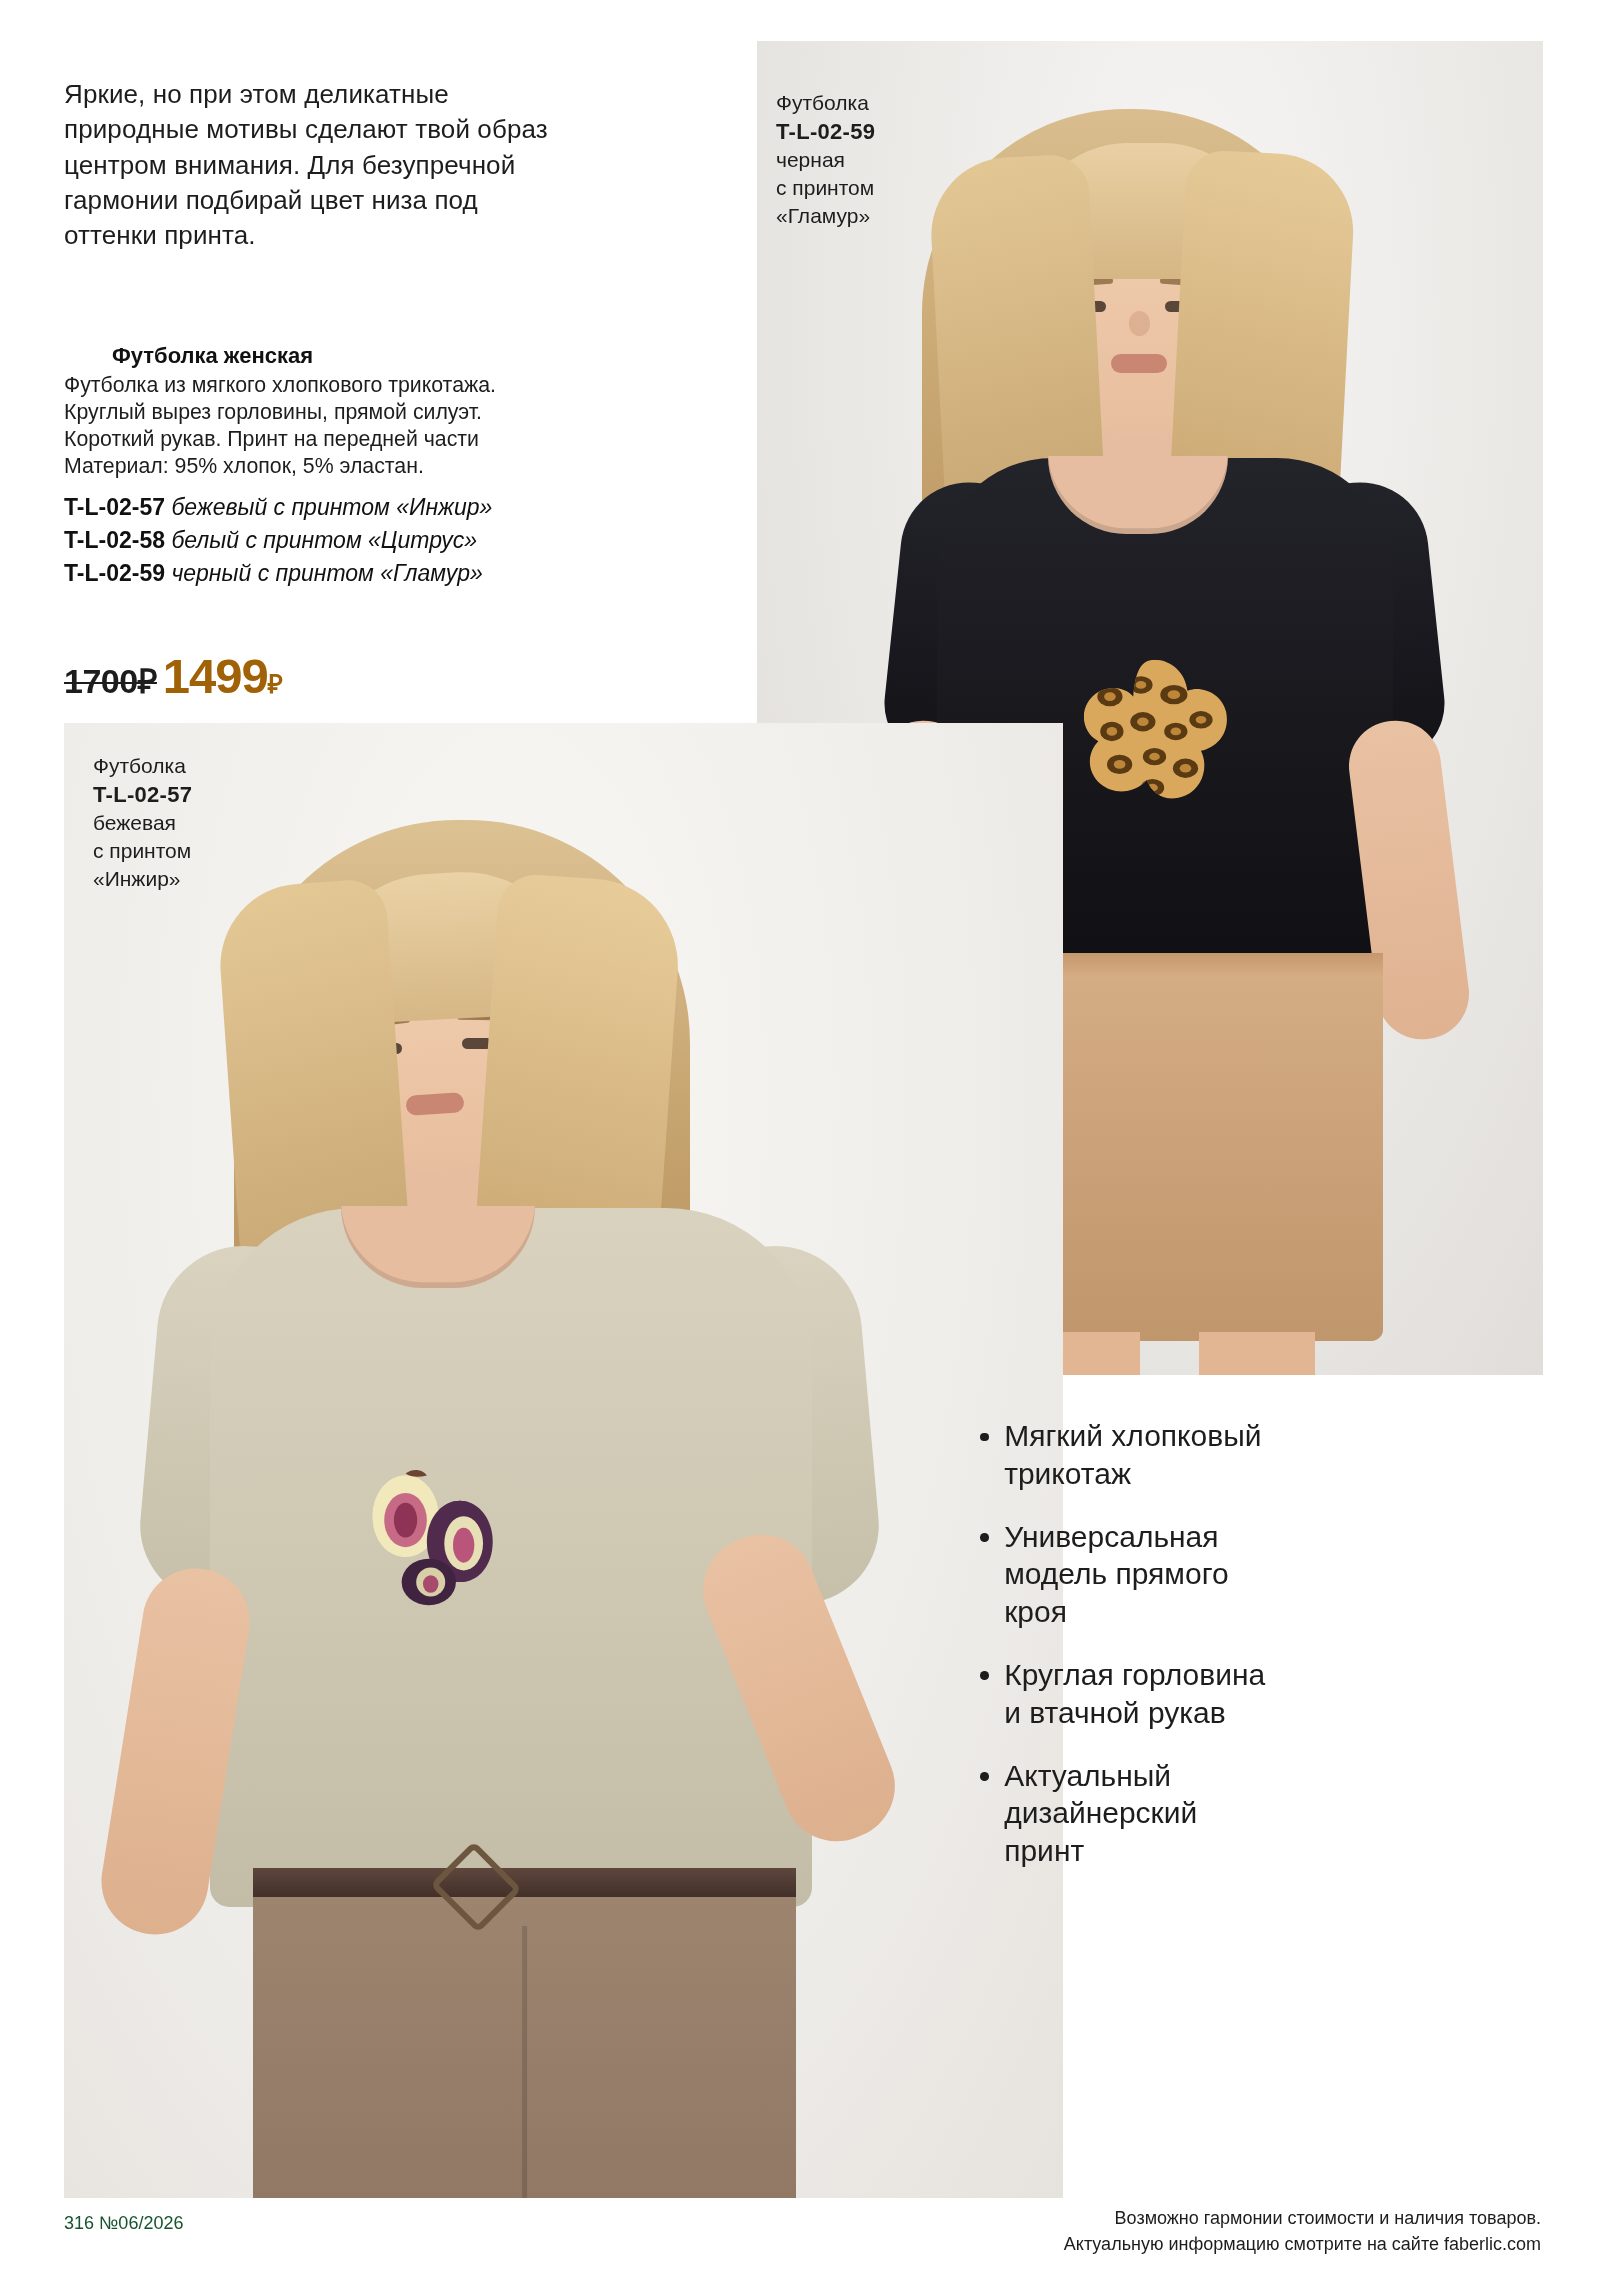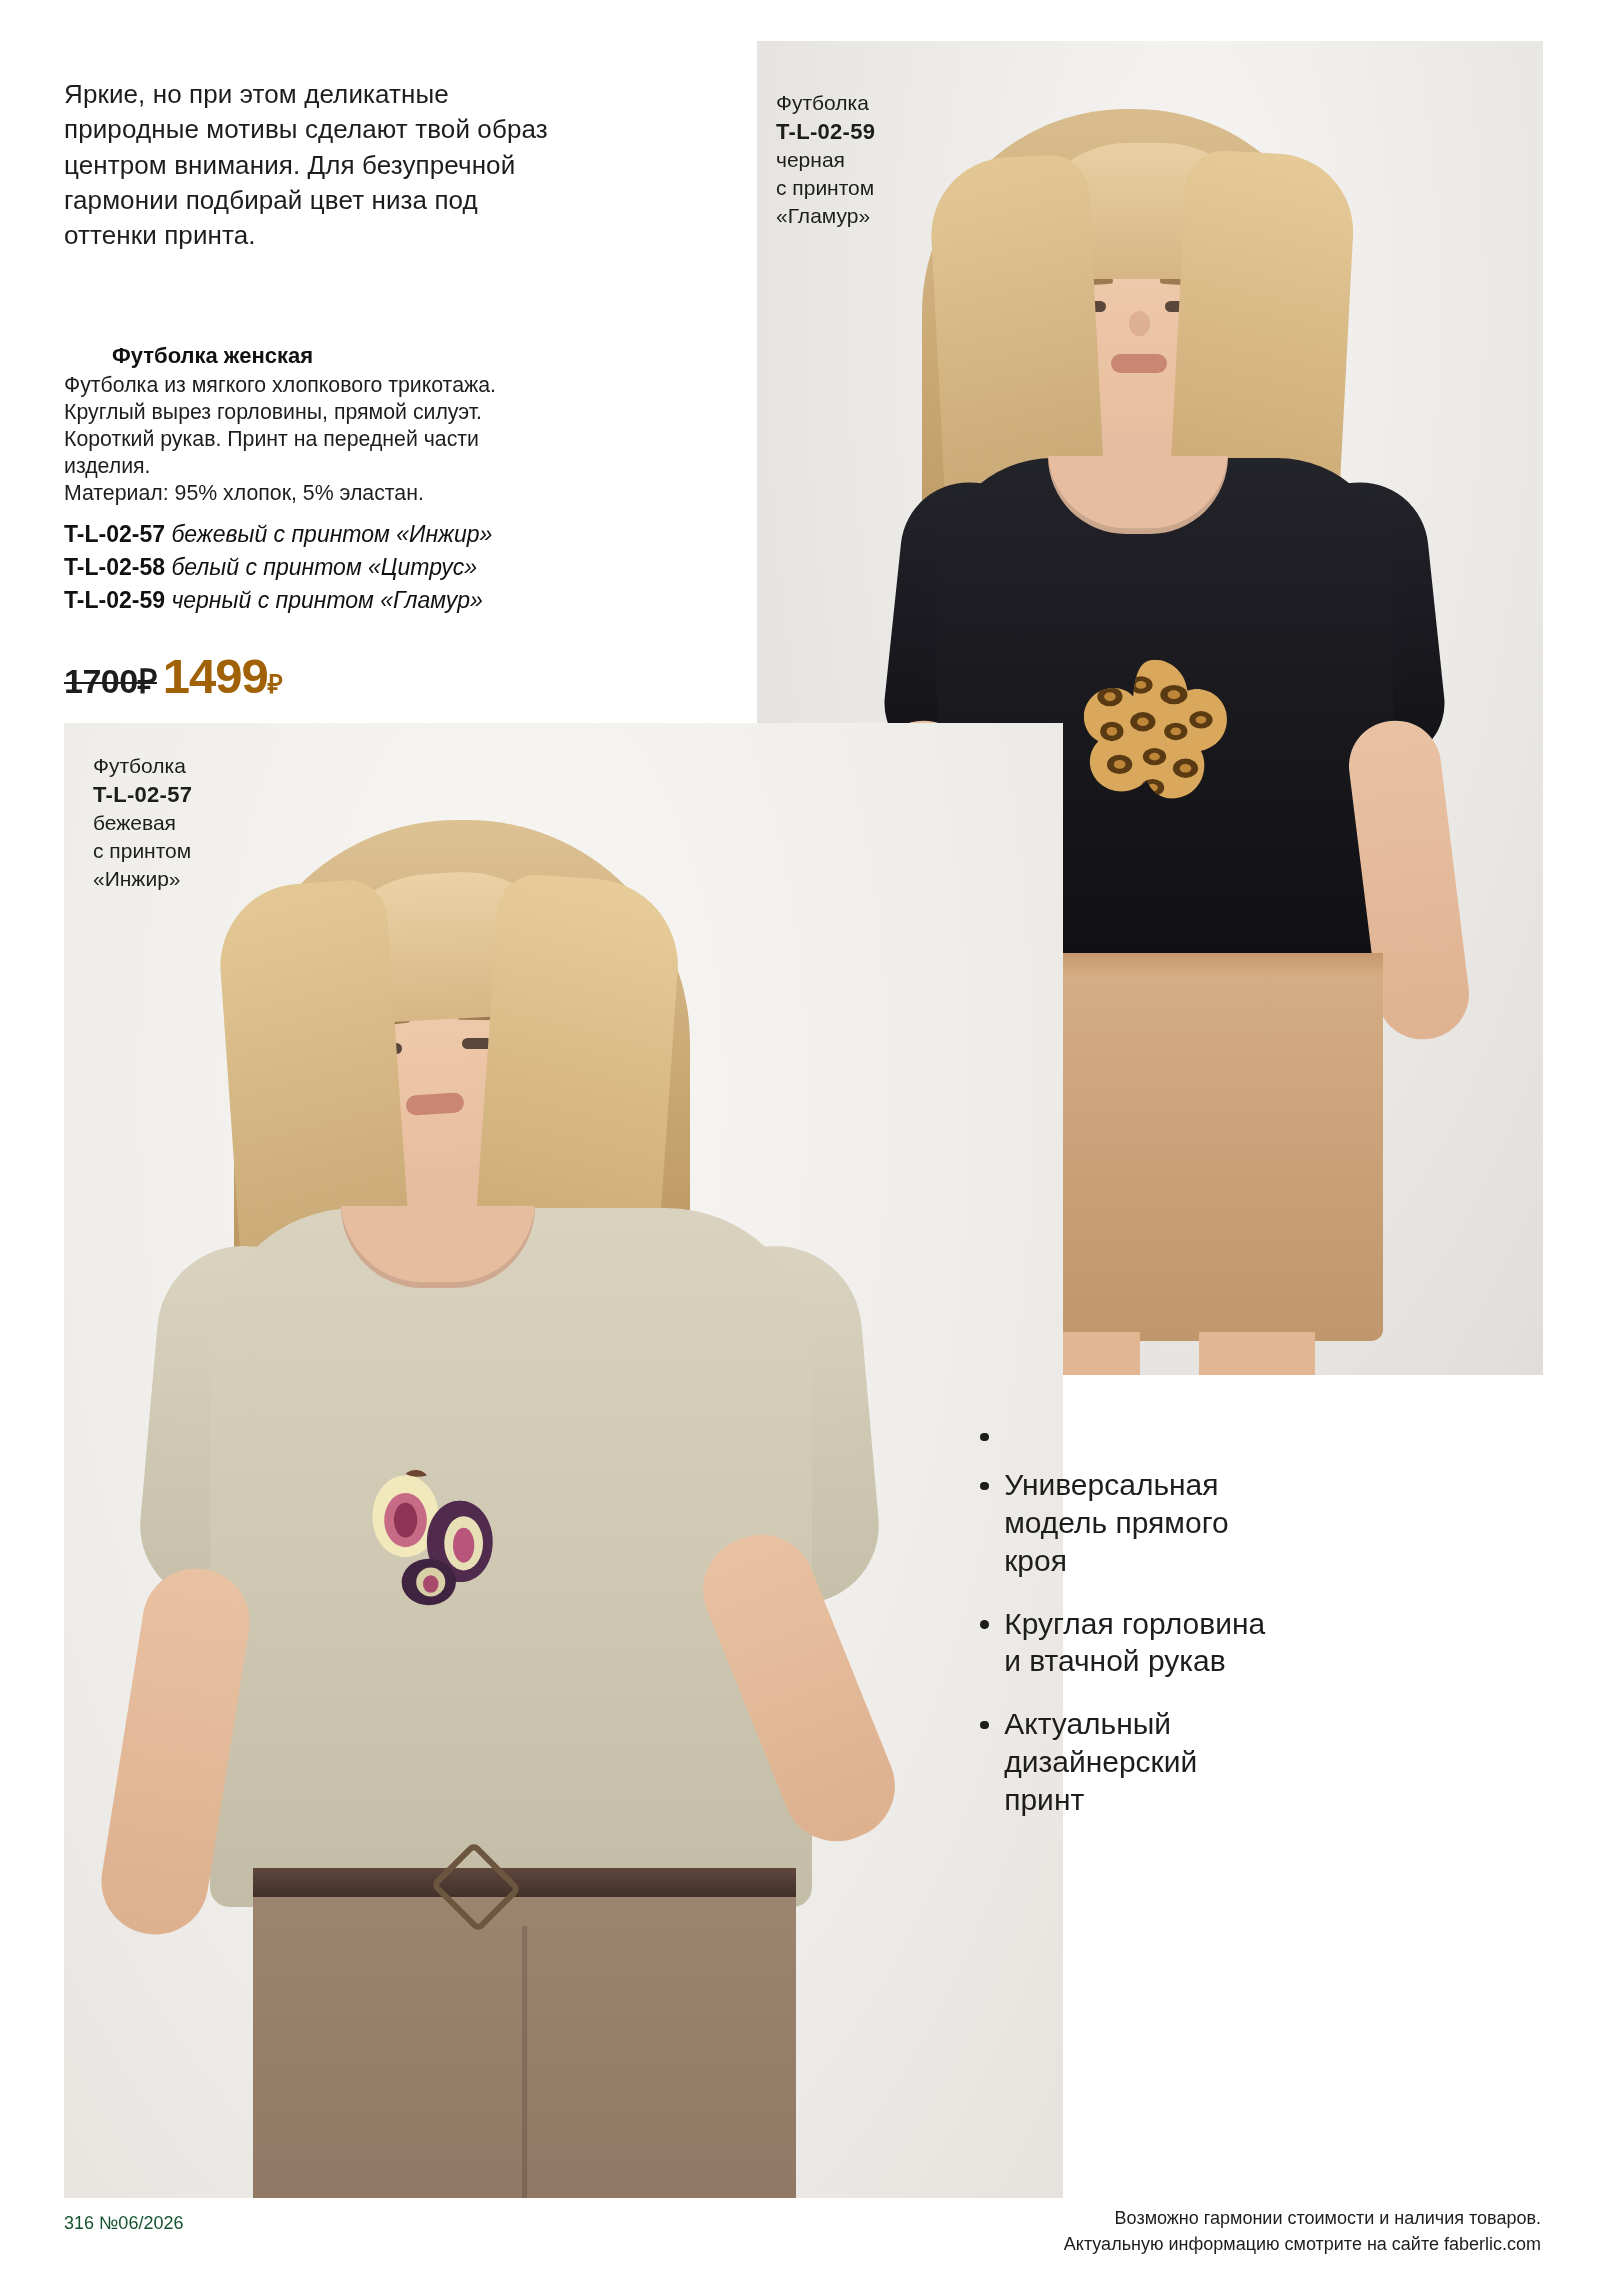--- a/index.html
+++ b/index.html
@@ -473,21 +473,20 @@
     <div>с принтом</div>
     <div>«Гламур»</div>
   </div>
 
   <div class="desc">
     <div class="desc-title">Футболка женская</div>
     <div class="desc-body">
       <div>Футболка из мягкого хлопкового трикотажа.</div>
       <div>Круглый вырез горловины, прямой силуэт.</div>
       <div>Короткий рукав. Принт на передней части</div>
-      <div>изделия.</div>
       <div>Материал: 95% хлопок, 5% эластан.</div>
     </div>
     <div class="variants">
       <div class="variant">
         <span class="code">T-L-02-57</span>
         <span class="name">бежевый с принтом «Инжир»</span>
       </div>
       <div class="variant">
         <span class="code">T-L-02-58</span>
         <span class="name">белый с принтом «Цитрус»</span>
@@ -558,20 +557,22 @@
     <div>Футболка</div>
     <div class="code">T-L-02-57</div>
     <div>бежевая</div>
     <div>с принтом</div>
     <div>«Инжир»</div>
   </div>
 
   <div class="bullets">
     <div class="bullet">
       <span class="bullet-dot"></span>
+      <span class="bullet-text" style="white-space:pre-line">Мягкий хлопковый
+трикотаж</span>
     </div>
     <div class="bullet">
       <span class="bullet-dot"></span>
       <span class="bullet-text" style="white-space:pre-line">Универсальная
 модель прямого
 кроя</span>
     </div>
     <div class="bullet">
       <span class="bullet-dot"></span>
       <span class="bullet-text" style="white-space:pre-line">Круглая горловина

